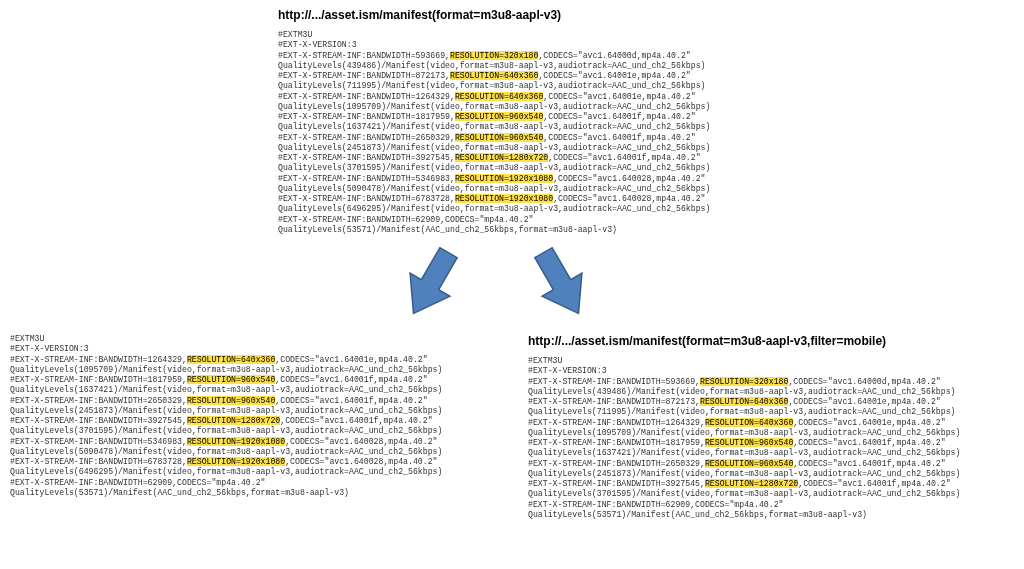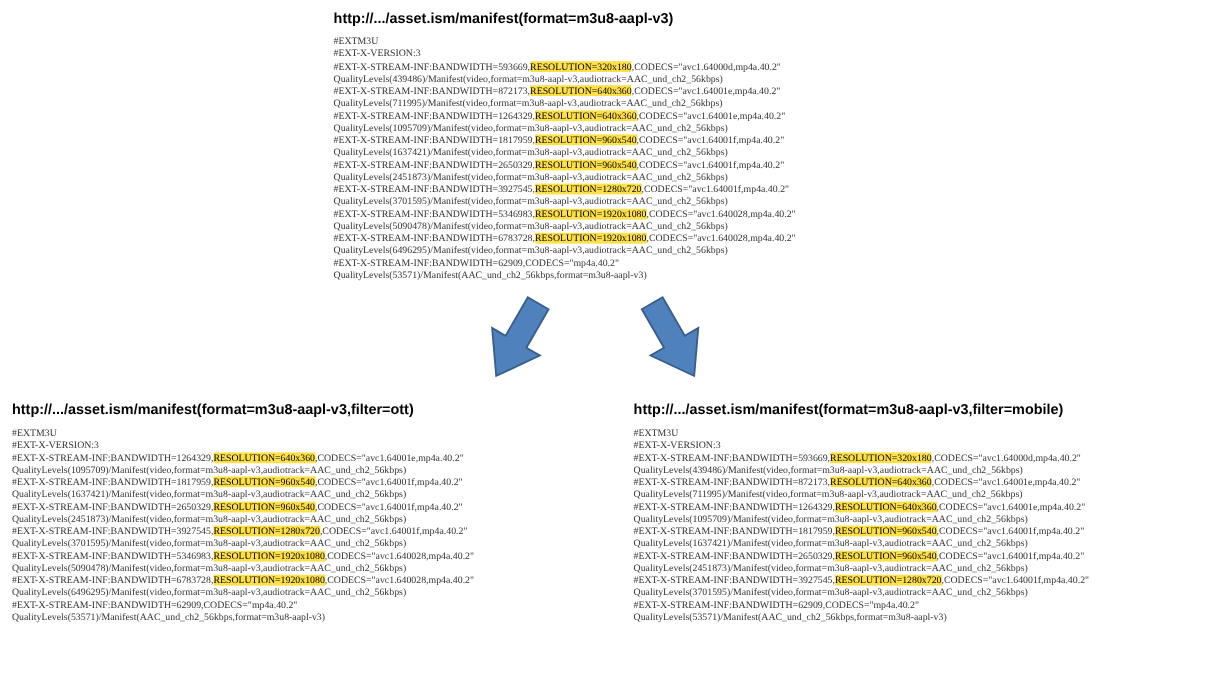--- a/index.html
+++ b/index.html
@@ -15,21 +15,21 @@
   .block {
     position: absolute;
   }
   .url-title {
     font-weight: bold;
     font-size: 12px;
     white-space: nowrap;
     margin-bottom: 8px;
   }
   .manifest-line {
-    font-family: Liberation Serif, serif;
+    font-family: Liberation Mono, monospace;
     font-size: 8.2px;
     line-height: 1.25;
     white-space: nowrap;
     color: #333;
   }
   .hl {
     background: #fde047;
     color: #000;
   }
   .arrows {
@@ -79,21 +79,20 @@
     </g>
   </svg>
   <svg class="arrow-svg" width="70" height="80" viewBox="0 0 70 80">
     <g transform="translate(35 40) rotate(-30) translate(-35 -40)">
       <polygon points="25,5 45,5 45,42 58,42 35,75 12,42 25,42" fill="#4F81BD" stroke="#385D8A" stroke-width="1.5"></polygon>
     </g>
   </svg>
 </div>
 
 <div class="block" style="top:334px; left:10px; width:500px;">
-  <div class="url-title">http://.../asset.ism/manifest(format=m3u8-aapl-v3,filter=ott)</div>
   <div id="body-left">
       <div class="manifest-line">#EXTM3U</div>
       <div class="manifest-line">#EXT-X-VERSION:3</div>
       <div class="manifest-line">#EXT-X-STREAM-INF:BANDWIDTH=1264329,<span class="hl">RESOLUTION=640x360</span>,CODECS="avc1.64001e,mp4a.40.2"</div>
       <div class="manifest-line">QualityLevels(1095709)/Manifest(video,format=m3u8-aapl-v3,audiotrack=AAC_und_ch2_56kbps)</div>
       <div class="manifest-line">#EXT-X-STREAM-INF:BANDWIDTH=1817959,<span class="hl">RESOLUTION=960x540</span>,CODECS="avc1.64001f,mp4a.40.2"</div>
       <div class="manifest-line">QualityLevels(1637421)/Manifest(video,format=m3u8-aapl-v3,audiotrack=AAC_und_ch2_56kbps)</div>
       <div class="manifest-line">#EXT-X-STREAM-INF:BANDWIDTH=2650329,<span class="hl">RESOLUTION=960x540</span>,CODECS="avc1.64001f,mp4a.40.2"</div>
       <div class="manifest-line">QualityLevels(2451873)/Manifest(video,format=m3u8-aapl-v3,audiotrack=AAC_und_ch2_56kbps)</div>
       <div class="manifest-line">#EXT-X-STREAM-INF:BANDWIDTH=3927545,<span class="hl">RESOLUTION=1280x720</span>,CODECS="avc1.64001f,mp4a.40.2"</div>

